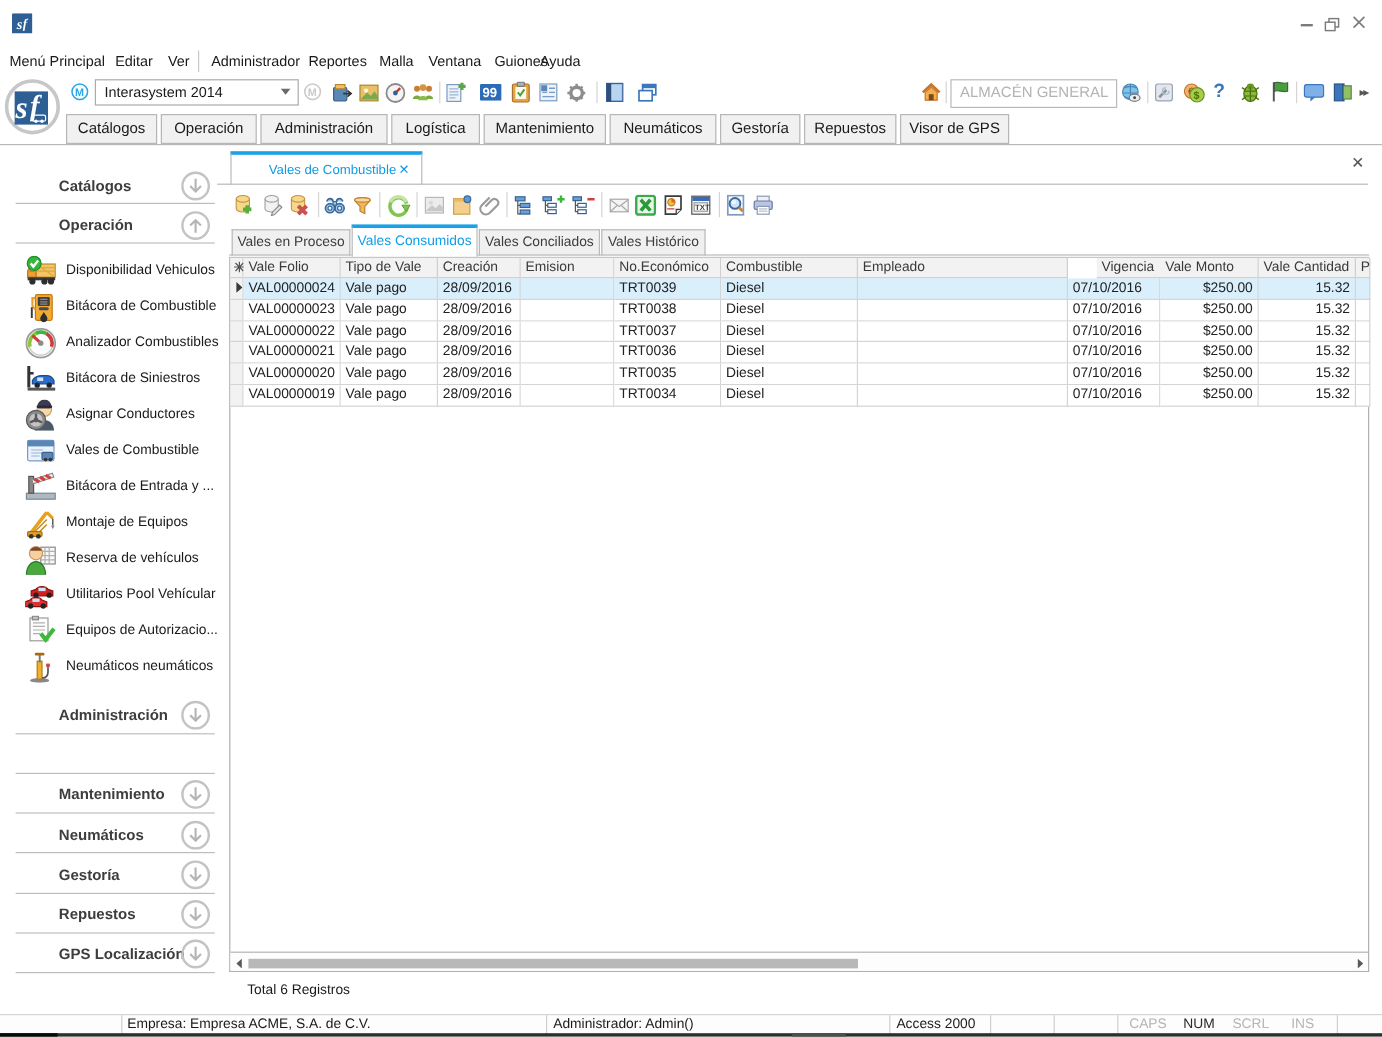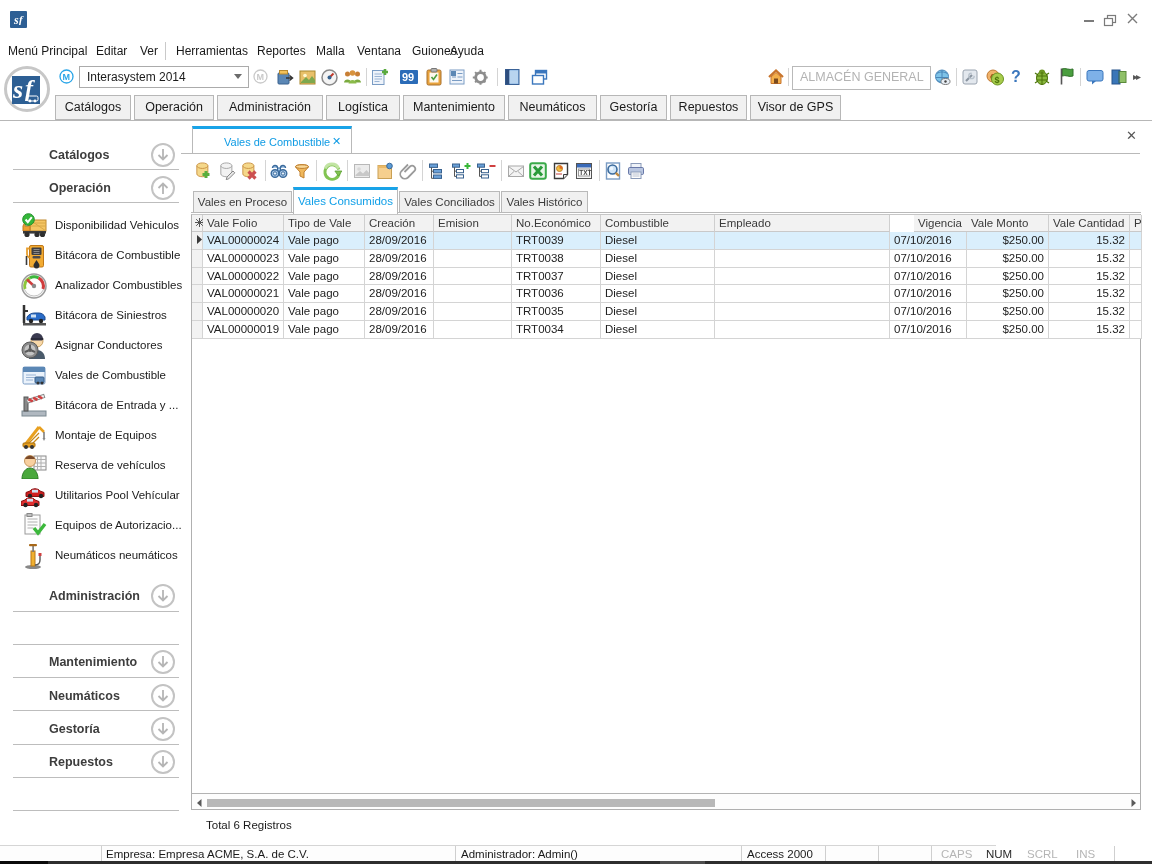--- a/index.html
+++ b/index.html
@@ -57,21 +57,21 @@
 .gc { position:absolute; height:17.8px; border-right:1px solid #d4d4d4; border-bottom:1px solid #d4d4d4; font-size:11.5px; color:#222; line-height:16px; padding-left:4px; white-space:nowrap; overflow:hidden; }
 .num { text-align:right; padding-right:4px; padding-left:0; }
 
 
 #hscroll { left:0; top:578px; width:948px; height:16px; background:#fdfdfd; border-top:1px solid #b3b3b3; }
 #hthumb { left:15px; top:5px; width:508px; height:8px; background:#b8b8b8; }
 
 #total { left:206px; top:819px; font-size:11.5px; color:#1a1a1a; }
 
 
-#statusbar { left:0; top:845px; width:996px; height:16px; background:#fdfdfd; border-top:1px solid #d5d5d5; font-size:11.5px; color:#1a1a1a; }
+#statusbar { left:0; top:845px; width:1152px; height:16px; background:#fdfdfd; border-top:1px solid #d5d5d5; font-size:11.5px; color:#1a1a1a; }
 .svsep { position:absolute; top:0px; width:1px; height:16px; background:#cfcfcf; }
 #bottomstrip { left:0; top:861px; width:1152px; height:3px; background:#2e2e2e; }
 #bottomstrip2 { left:0; top:861px; width:48px; height:3px; background:#0a0a0a; }
 </style>
 </head>
 <body>
 <div id="app">
 
 
 <div class="abs" id="titlebar"></div>
@@ -86,21 +86,21 @@
   <rect x="22.5" y="6.5" width="8" height="7" fill="#fff" stroke="#7b7b7b" stroke-width="1.2"></rect>
   <path d="M46 2 L55 11 M55 2 L46 11" stroke="#7b7b7b" stroke-width="1.4"></path>
 </svg>
 
 
 <div class="abs" id="menubar">
   <span class="mitem" style="left:8px">Menú Principal</span>
   <span class="mitem" style="left:96px">Editar</span>
   <span class="mitem" style="left:140px">Ver</span>
   <span class="mitem" style="left:165px;top:2px;width:1px;height:18px;background:#c9c9c9"></span>
-  <span class="mitem" style="left:176px">Herramientas</span>
+  <span class="mitem" style="left:176px">Administrador</span>
   <span class="mitem" style="left:257px">Reportes</span>
   <span class="mitem" style="left:316px">Malla</span>
   <span class="mitem" style="left:357px">Ventana</span>
   <span class="mitem" style="left:412px">Guiones</span>
   <span class="mitem" style="left:450px">Ayuda</span>
 </div>
 
 
 <div class="abs" style="left:4px;top:66px;width:46px;height:46px;border:3px solid #c7c7c7;border-radius:50%;background:#fff"></div>
 <svg class="abs" style="left:12px;top:76px" width="28" height="28">
@@ -454,20 +454,28 @@
 <div class="ssep" style="top:744px"></div>
 <div class="shead" style="top:747px">
       <span class="t">Repuestos</span>
       <span class="c">
         <svg width="16" height="16" viewBox="0 0 16 16">
           <path d="M8 2 V12 M3.5 8 L8 12.5 L12.5 8" fill="none" stroke="#b5b5b5" stroke-width="1.8"></path>
         </svg>
       </span>
     </div>
 <div class="ssep" style="top:777px"></div>
+<div class="shead" style="top:780px">
+      <span class="t">GPS Localización</span>
+      <span class="c">
+        <svg width="16" height="16" viewBox="0 0 16 16">
+          <path d="M8 2 V12 M3.5 8 L8 12.5 L12.5 8" fill="none" stroke="#b5b5b5" stroke-width="1.8"></path>
+        </svg>
+      </span>
+    </div>
 <div class="ssep" style="top:810px"></div>
 
 
 <div class="abs" id="doctab">
       <span class="t">Vales de Combustible</span>
       <span class="x">✕</span>
     </div>
 <div class="abs" id="docbar-line"></div>
 <div class="abs" id="docbar-x">✕</div>
 

